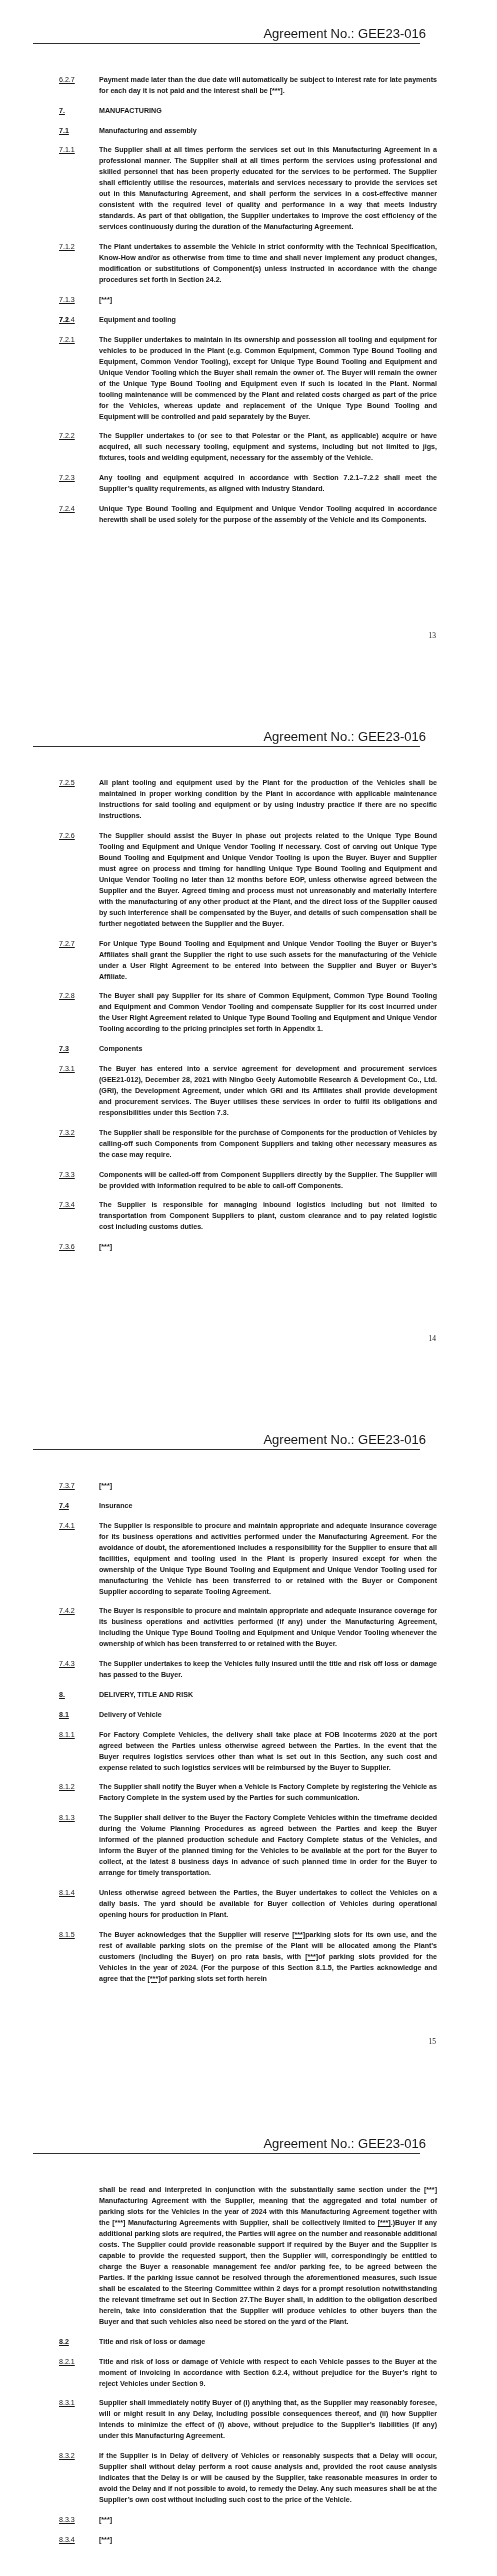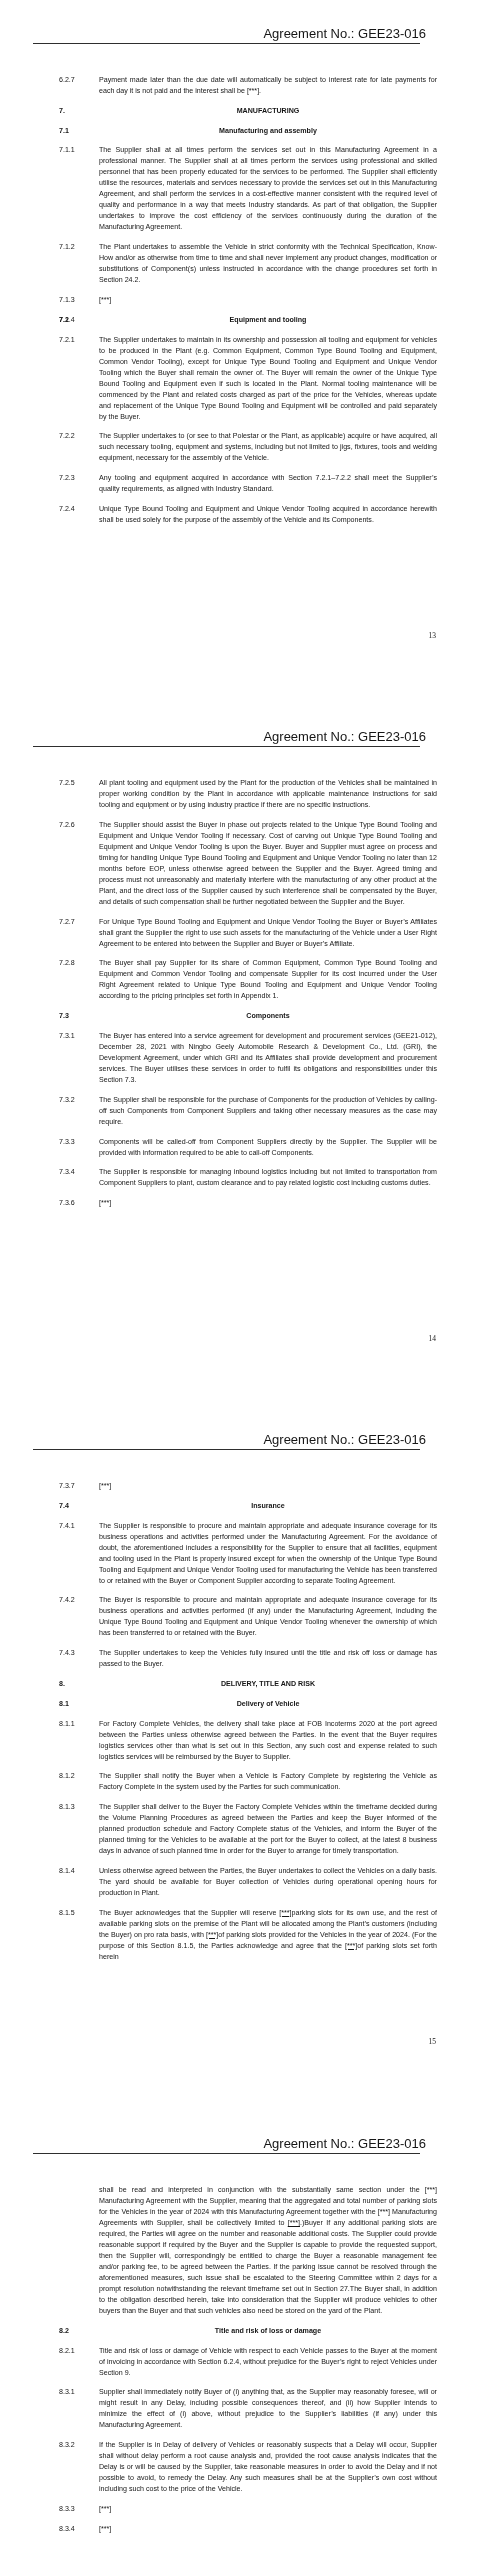--- a/index.html
+++ b/index.html
@@ -3,24 +3,24 @@
 <meta charset="utf-8">
 <style>
   html,body{margin:0;padding:0;background:#ffffff;}
   body{font-family:"Liberation Sans",sans-serif;color:#161616;}
   .canvas{position:relative;width:497px;height:2813px;background:#ffffff;margin:0 auto;}
   .page{position:absolute;left:0;width:497px;height:703px;overflow:hidden;background:#ffffff;}
   .hdr{position:absolute;top:29px;right:71px;font-size:13px;line-height:9.3px;white-space:nowrap;}
   .rule{position:absolute;top:43px;left:33px;width:387px;height:1px;background:#2e2e2e;}
   .content{position:absolute;top:75px;left:0;right:0;}
   .row{position:relative;margin-bottom:8.8px;font-size:7.1px;line-height:11px;}
-  .num{position:absolute;left:59px;top:0;white-space:nowrap;}
-  .btxt{margin-left:99px;margin-right:60px;text-align:justify;}
+  .num{position:absolute;left:59px;top:0;white-space:nowrap;text-decoration:underline;}
+  .btxt{margin-left:99px;margin-right:60px;text-align:justify;font-weight:bold;}
   .row.h1 .num,.row.h1 .btxt,.row.h2 .num,.row.h2 .btxt{font-weight:bold;}
-  .row.h1 .btxt,.row.h2 .btxt{text-align:center;}
+  .row.h1 .btxt,.row.h2 .btxt{text-align:left;}
   .u{text-decoration:underline;}
   .pageno{position:absolute;top:631px;right:61px;font-size:7.5px;font-family:"Liberation Serif",serif;}
 </style>
 </head>
 <body>
 
 <div class="canvas">
 
   <div class="page" style="top:0px">
     <div class="hdr">Agreement No.: GEE23-016</div>

